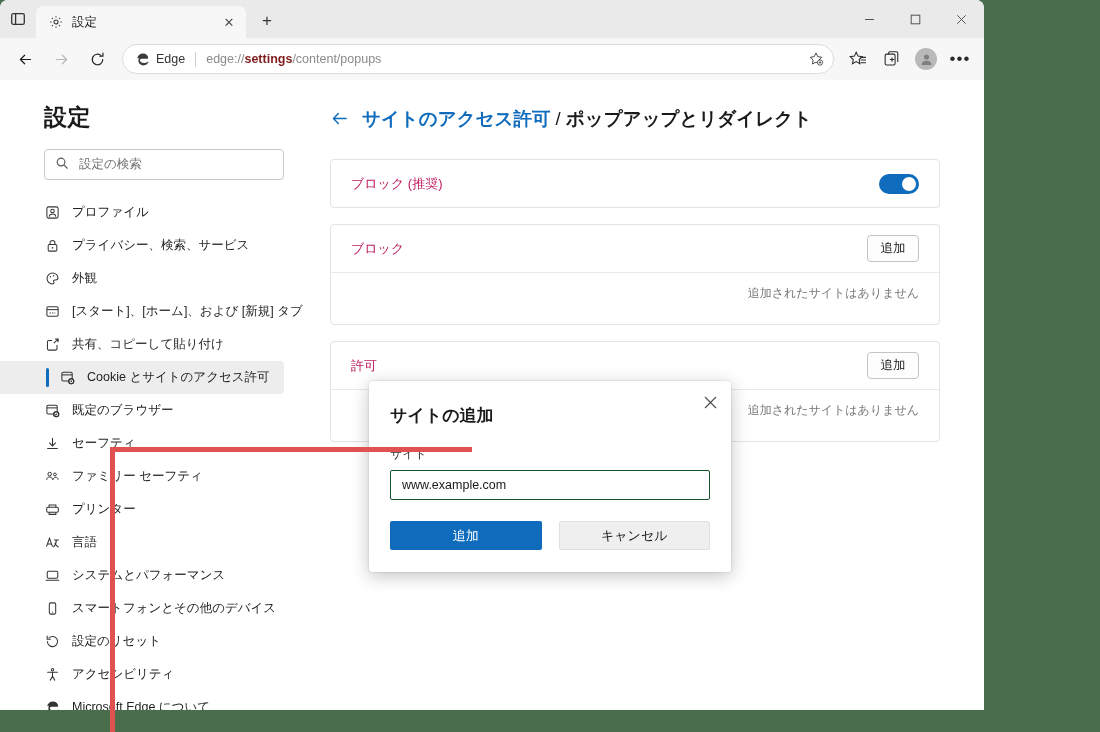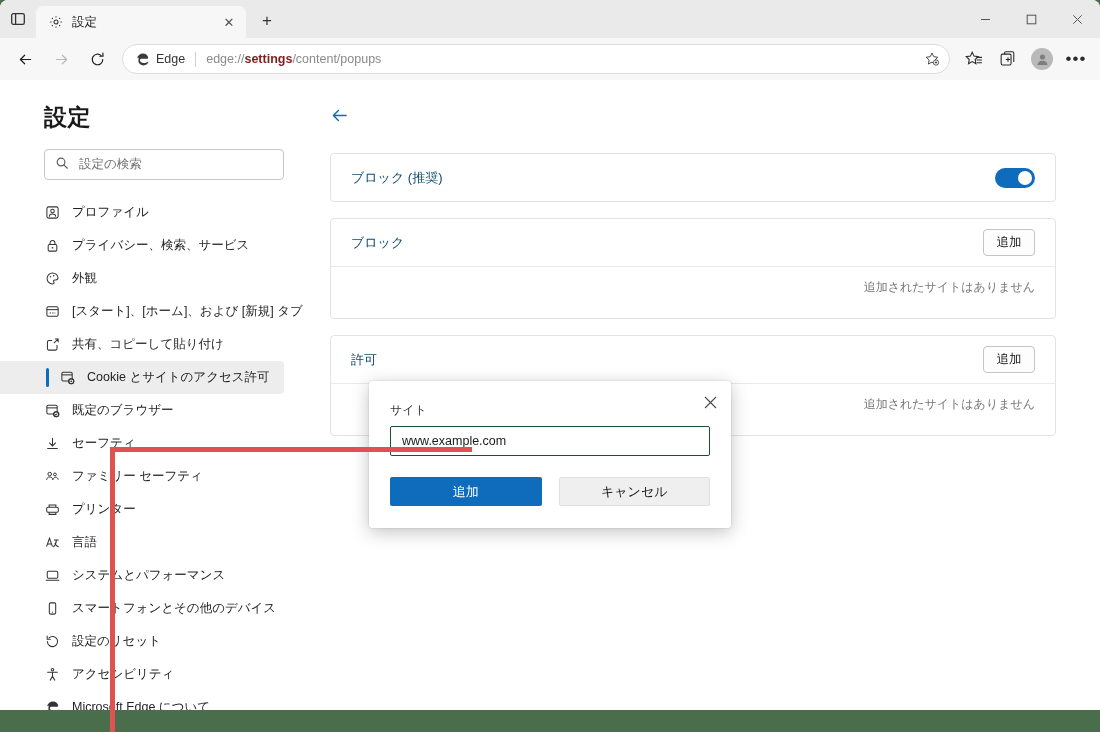--- a/index.html
+++ b/index.html
@@ -7,21 +7,21 @@
     margin: 0; padding: 0;
     width: 1100px; height: 732px;
     overflow: hidden;
     font-family: "Liberation Sans", "DejaVu Sans", sans-serif;
   }
   body { background: #4a6e4c; position: relative; }
 
   
   .window {
     position: absolute; left: 0; top: 0;
-    width: 1100px; height: 710px;
+    width: 984px; height: 710px;
     background: #ffffff;
     border-radius: 8px 8px 0 0;
     overflow: hidden;
     display: flex; flex-direction: column;
   }
 
   
   .tabstrip {
     height: 38px; background: #eaeaea;
     display: flex; align-items: flex-end;
@@ -148,21 +148,21 @@
 
   .card {
     border: 1px solid #e3e3e3; border-radius: 4px;
     background: #fff; margin-bottom: 16px;
   }
   .card-row {
     min-height: 47px; display: flex; align-items: center;
     padding: 0 20px; justify-content: space-between;
   }
   .card-row + .card-sub { border-top: 1px solid #eaeaea; }
-  .card-label { font-size: 13px; color: #0c4a6e; }
+  .card-label { font-size: 13px; color: #be185d; }
   .card-sub { padding: 12px 20px; min-height: 52px; display: flex; align-items: flex-start; justify-content: flex-end;}
   .empty-text { font-size: 12px; color: #767676; }
   .add-btn {
     min-width: 52px; height: 27px; padding: 0 12px;
     border: 1px solid #c4c4c4; border-radius: 4px; background: #fdfdfd;
     font-size: 12.5px; color: #1a1a1a;
     display: flex; align-items: center; justify-content: center;
   }
   .toggle {
     width: 40px; height: 20px; border-radius: 10px; background: #0f6cbd;
@@ -494,20 +494,21 @@
       </nav>
     </aside>
 
     <main class="content">
       <div class="breadcrumb">
         <span class="back-arrow">
           <svg width="19" height="19" viewBox="0 0 20 20" fill="none" stroke="#0f6cbd" stroke-width="1.5" stroke-linecap="round" stroke-linejoin="round">
             <path d="M17 10H3.6M8.8 4.8 3.6 10l5.2 5.2"></path>
           </svg>
         </span>
+        <span class="crumb-text"><span class="crumb-link">サイトのアクセス許可</span><span class="crumb-sep"> / </span><span>ポップアップとリダイレクト</span></span>
       </div>
 
       <div class="card">
         <div class="card-row">
           <span class="card-label">ブロック (推奨)</span>
           <span class="toggle">
             <span class="knob"></span>
           </span>
         </div>
       </div>
@@ -533,20 +534,21 @@
       </div>
     </main>
 
     <div class="scrim"></div>
     <div class="dialog">
       <div class="dialog-close">
         <svg width="13" height="13" viewBox="0 0 13 13">
             <path d="M1 1 L12 12 M12 1 L1 12" stroke="#4a4a4a" stroke-width="1.1"></path>
           </svg>
       </div>
+      <div class="dialog-title">サイトの追加</div>
       <div class="field-label">サイト</div>
       <input class="field-input" type="text" placeholder="www.example.com" style="">
       <div class="dialog-actions">
         <div class="btn btn-primary">追加</div>
         <div class="btn btn-secondary">キャンセル</div>
       </div>
     </div>
 
   </div>
 </div>

